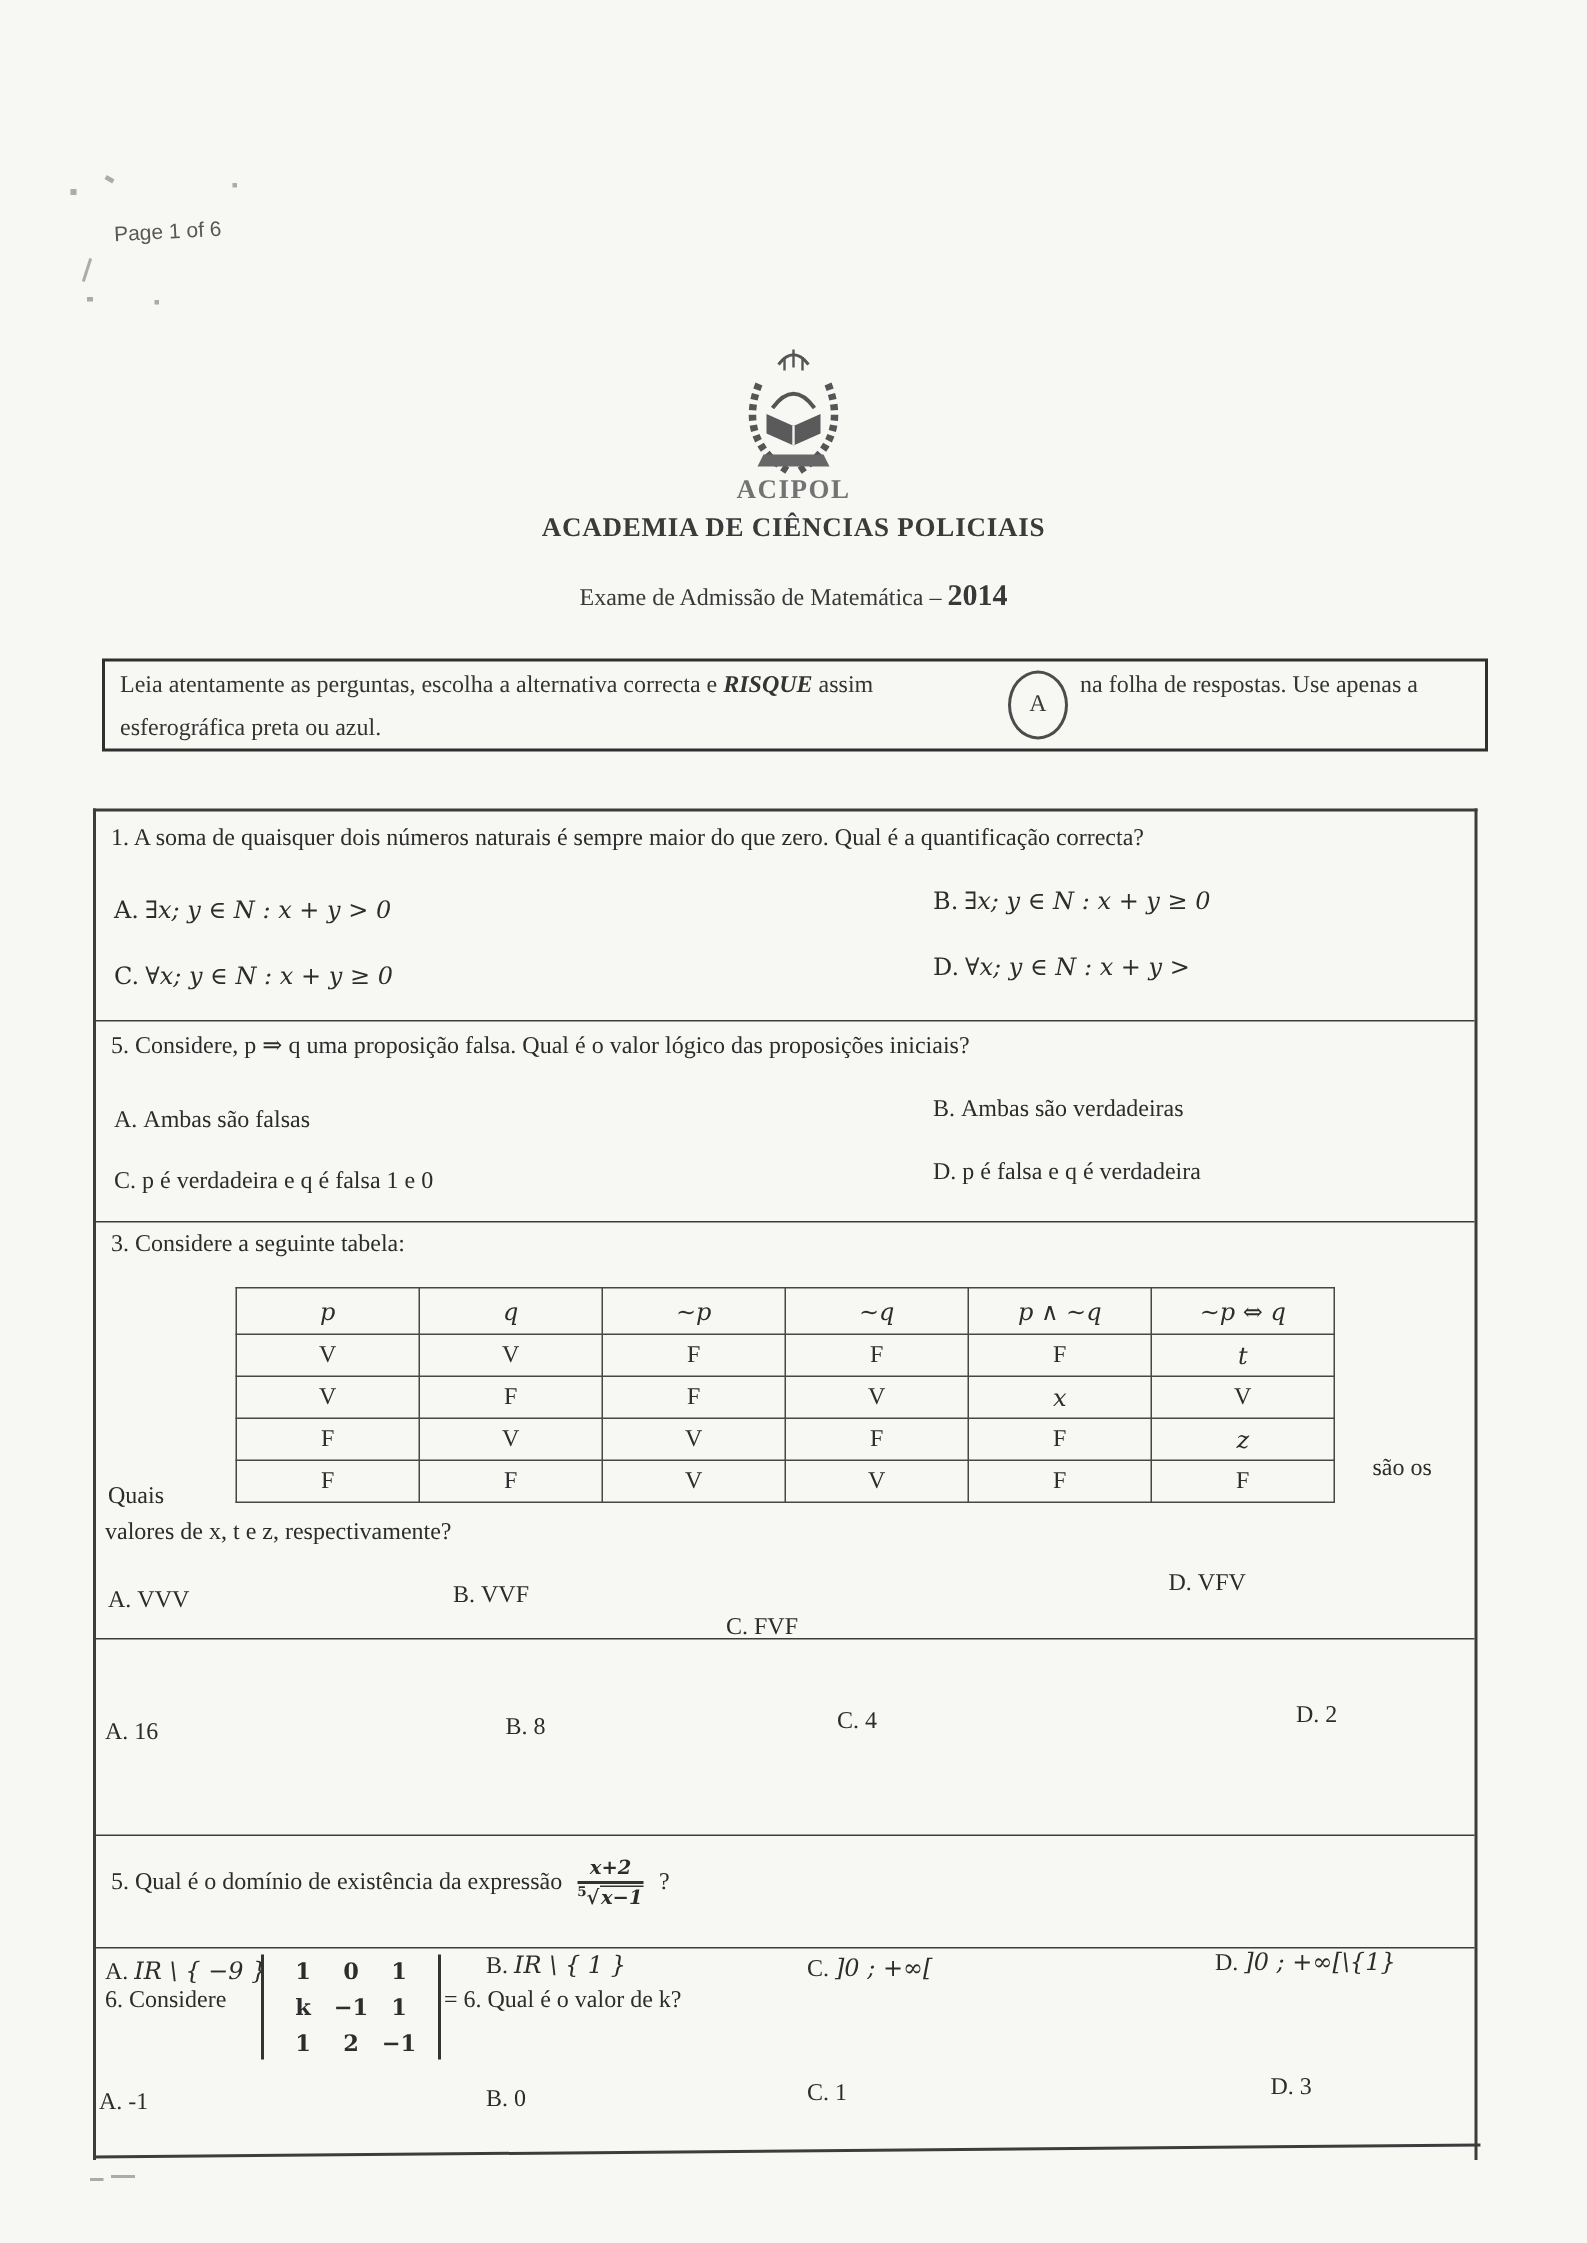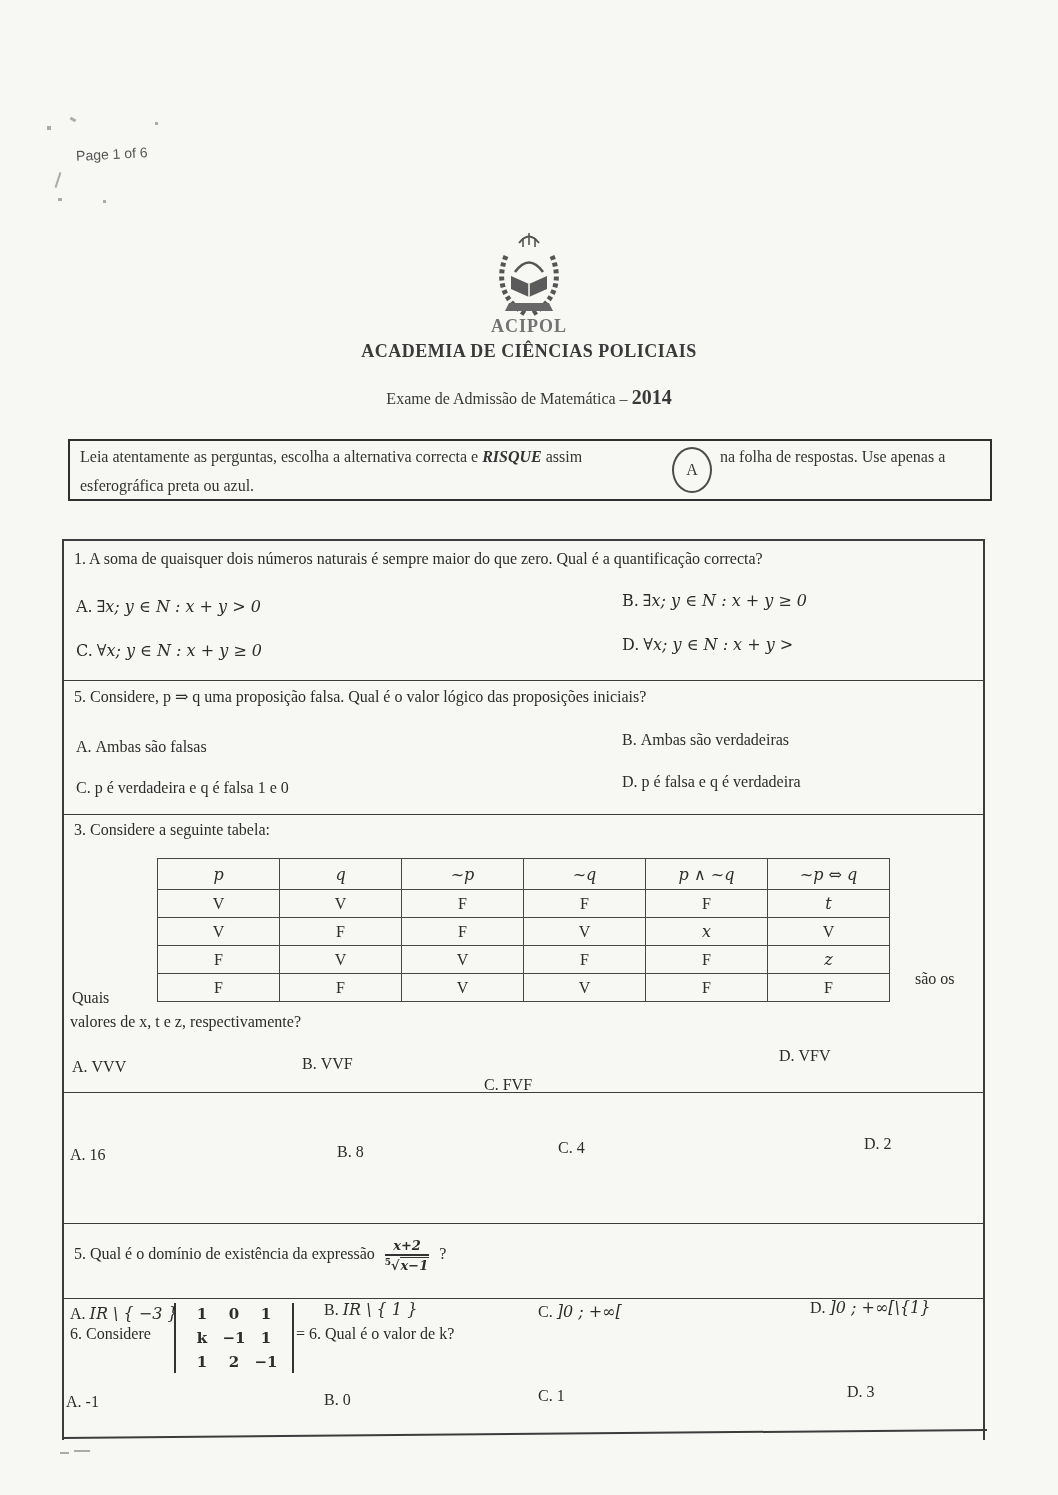--- a/index.html
+++ b/index.html
@@ -261,21 +261,21 @@
   <div class="sec bt" style="top:637px; height:120px;margin-top:45px;">
     <div class="qtext" style="top:14px;">
       <span>5. Qual é o domínio de existência da expressão</span>
       <span class="frac">
         <span class="num">x+2</span>
         <span class="den"><sup>5</sup>√<span class="radicand">x−1</span></span>
       </span>
       <span>?</span>
     </div>
     <div class="opt" style="left:6px; top:80px;">
-      <span class="lab">A.</span><span class="math">IR \ { −3 }</span>
+      <span class="lab">A.</span><span class="math">IR \ { −9 }</span>
     </div>
     <div class="opt" style="left:260px; top:76px;">
       <span class="lab">B.</span><span class="math">IR \ { 1 }</span>
     </div>
     <div class="opt" style="left:474px; top:78px;">
       <span class="lab">C.</span><span class="math">]0 ; +∞[</span>
     </div>
     <div class="opt" style="left:746px; top:74px;">
       <span class="lab">D.</span><span class="math">]0 ; +∞[\{1}</span>
     </div>

